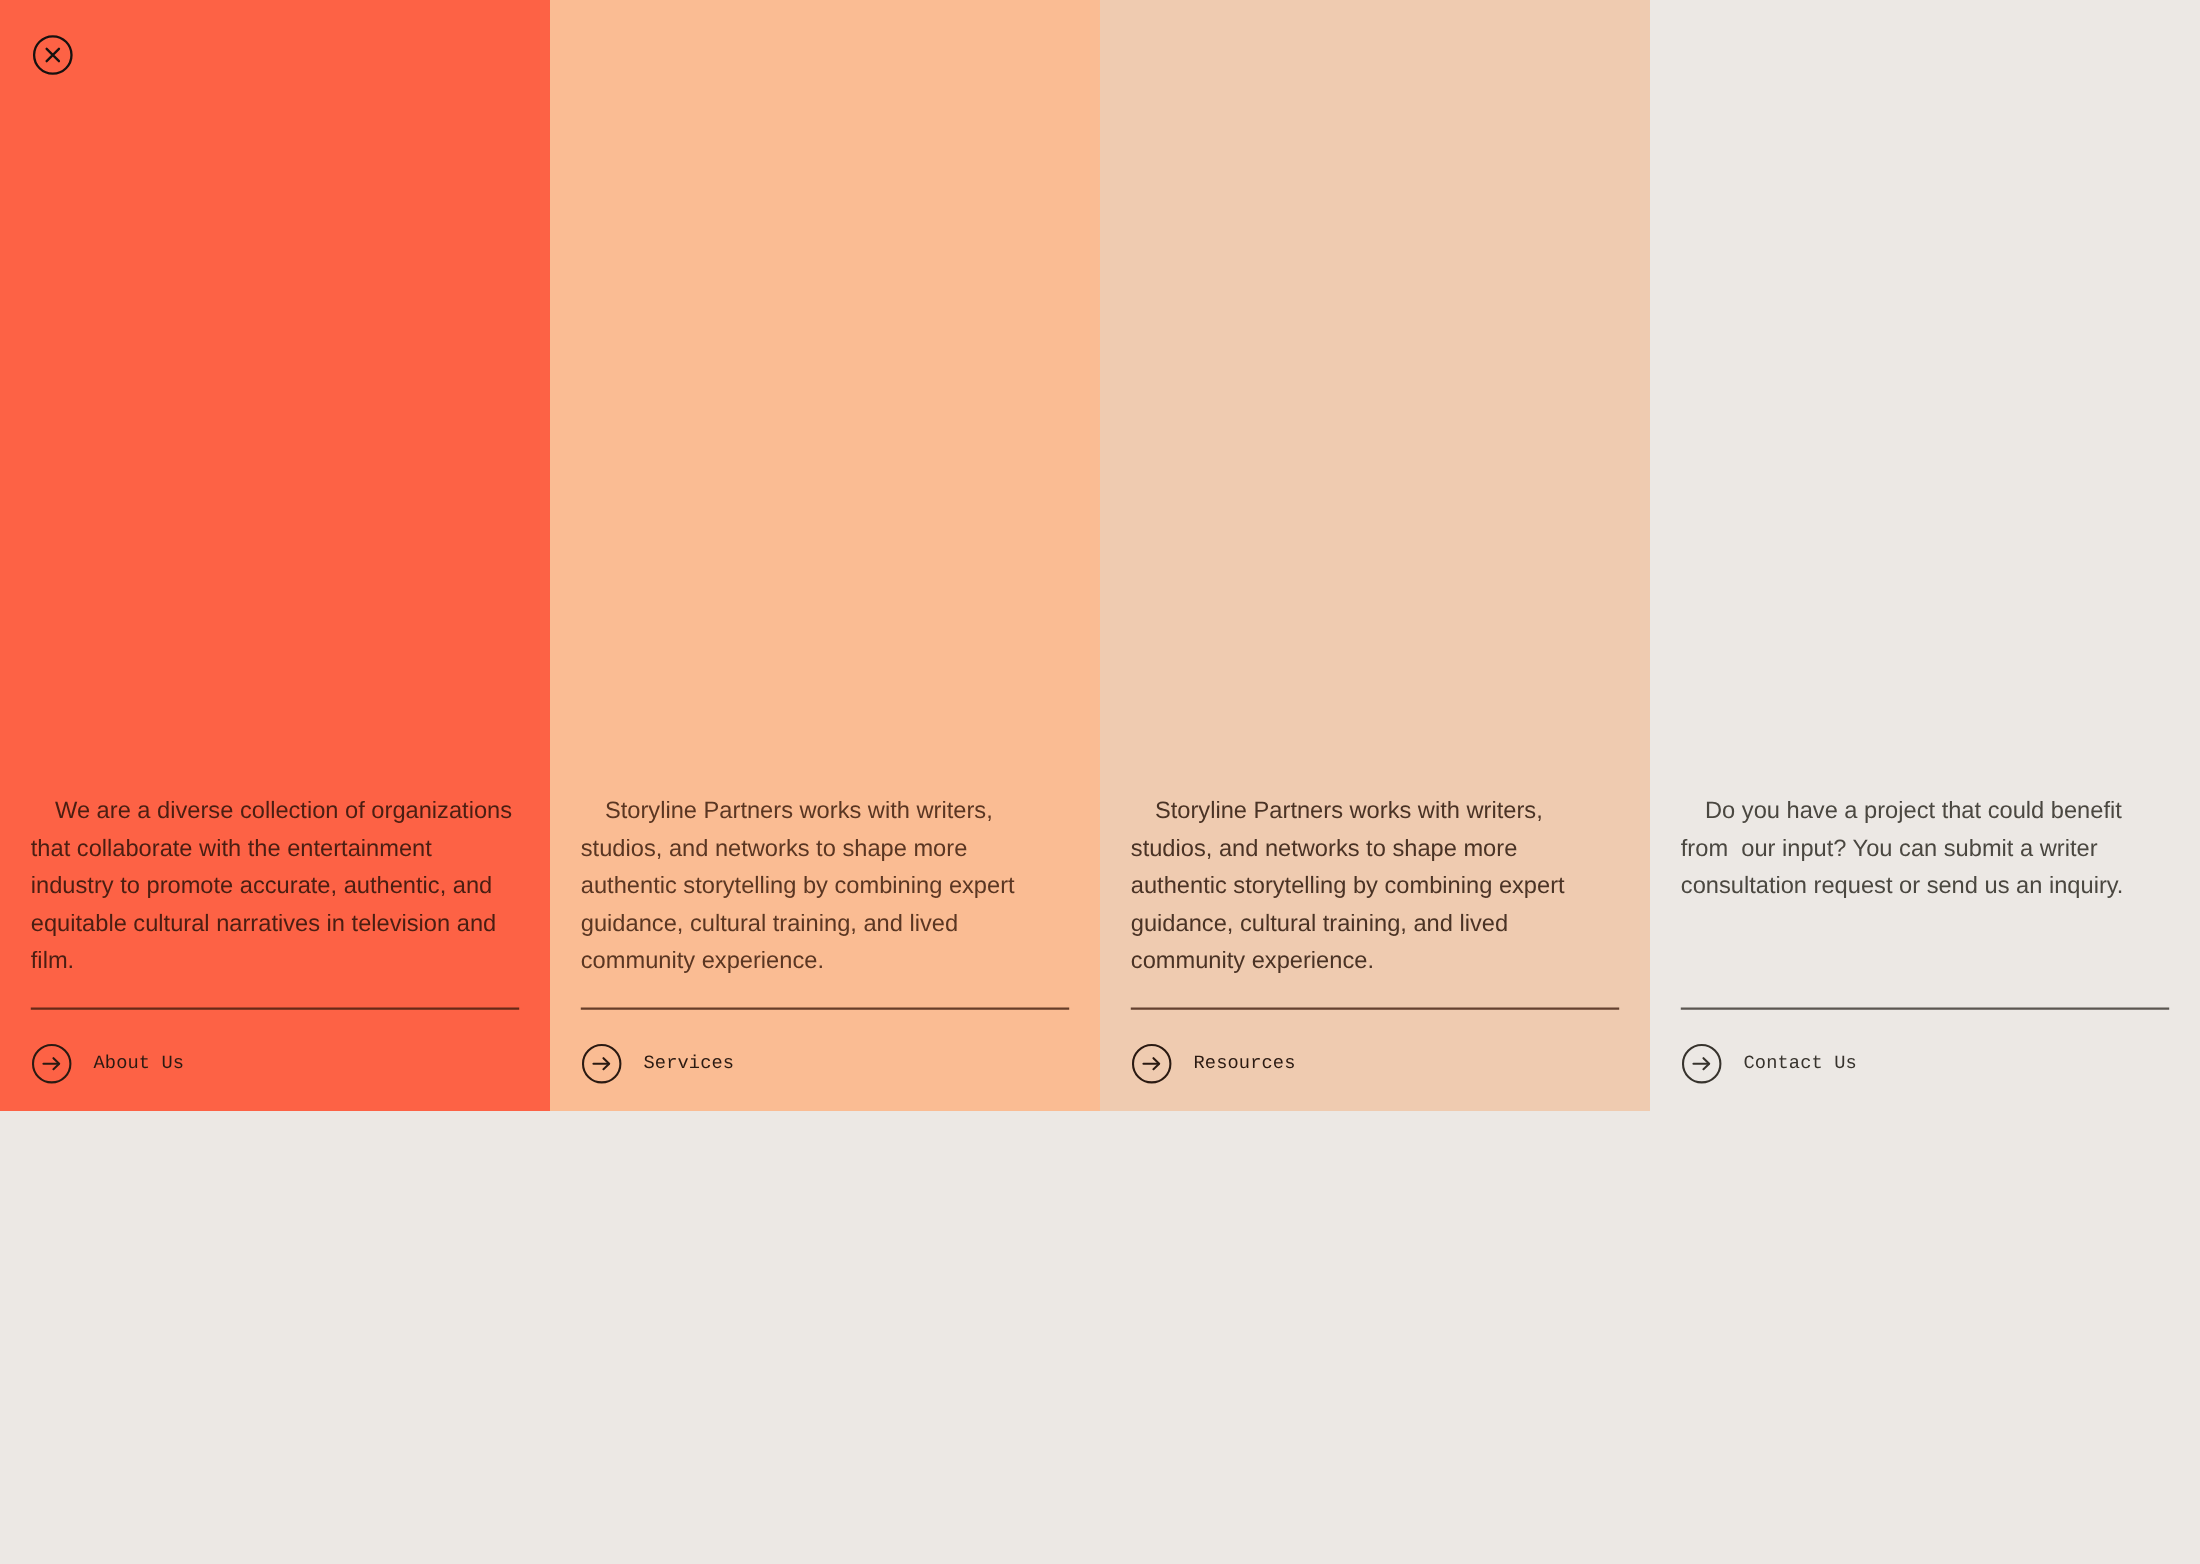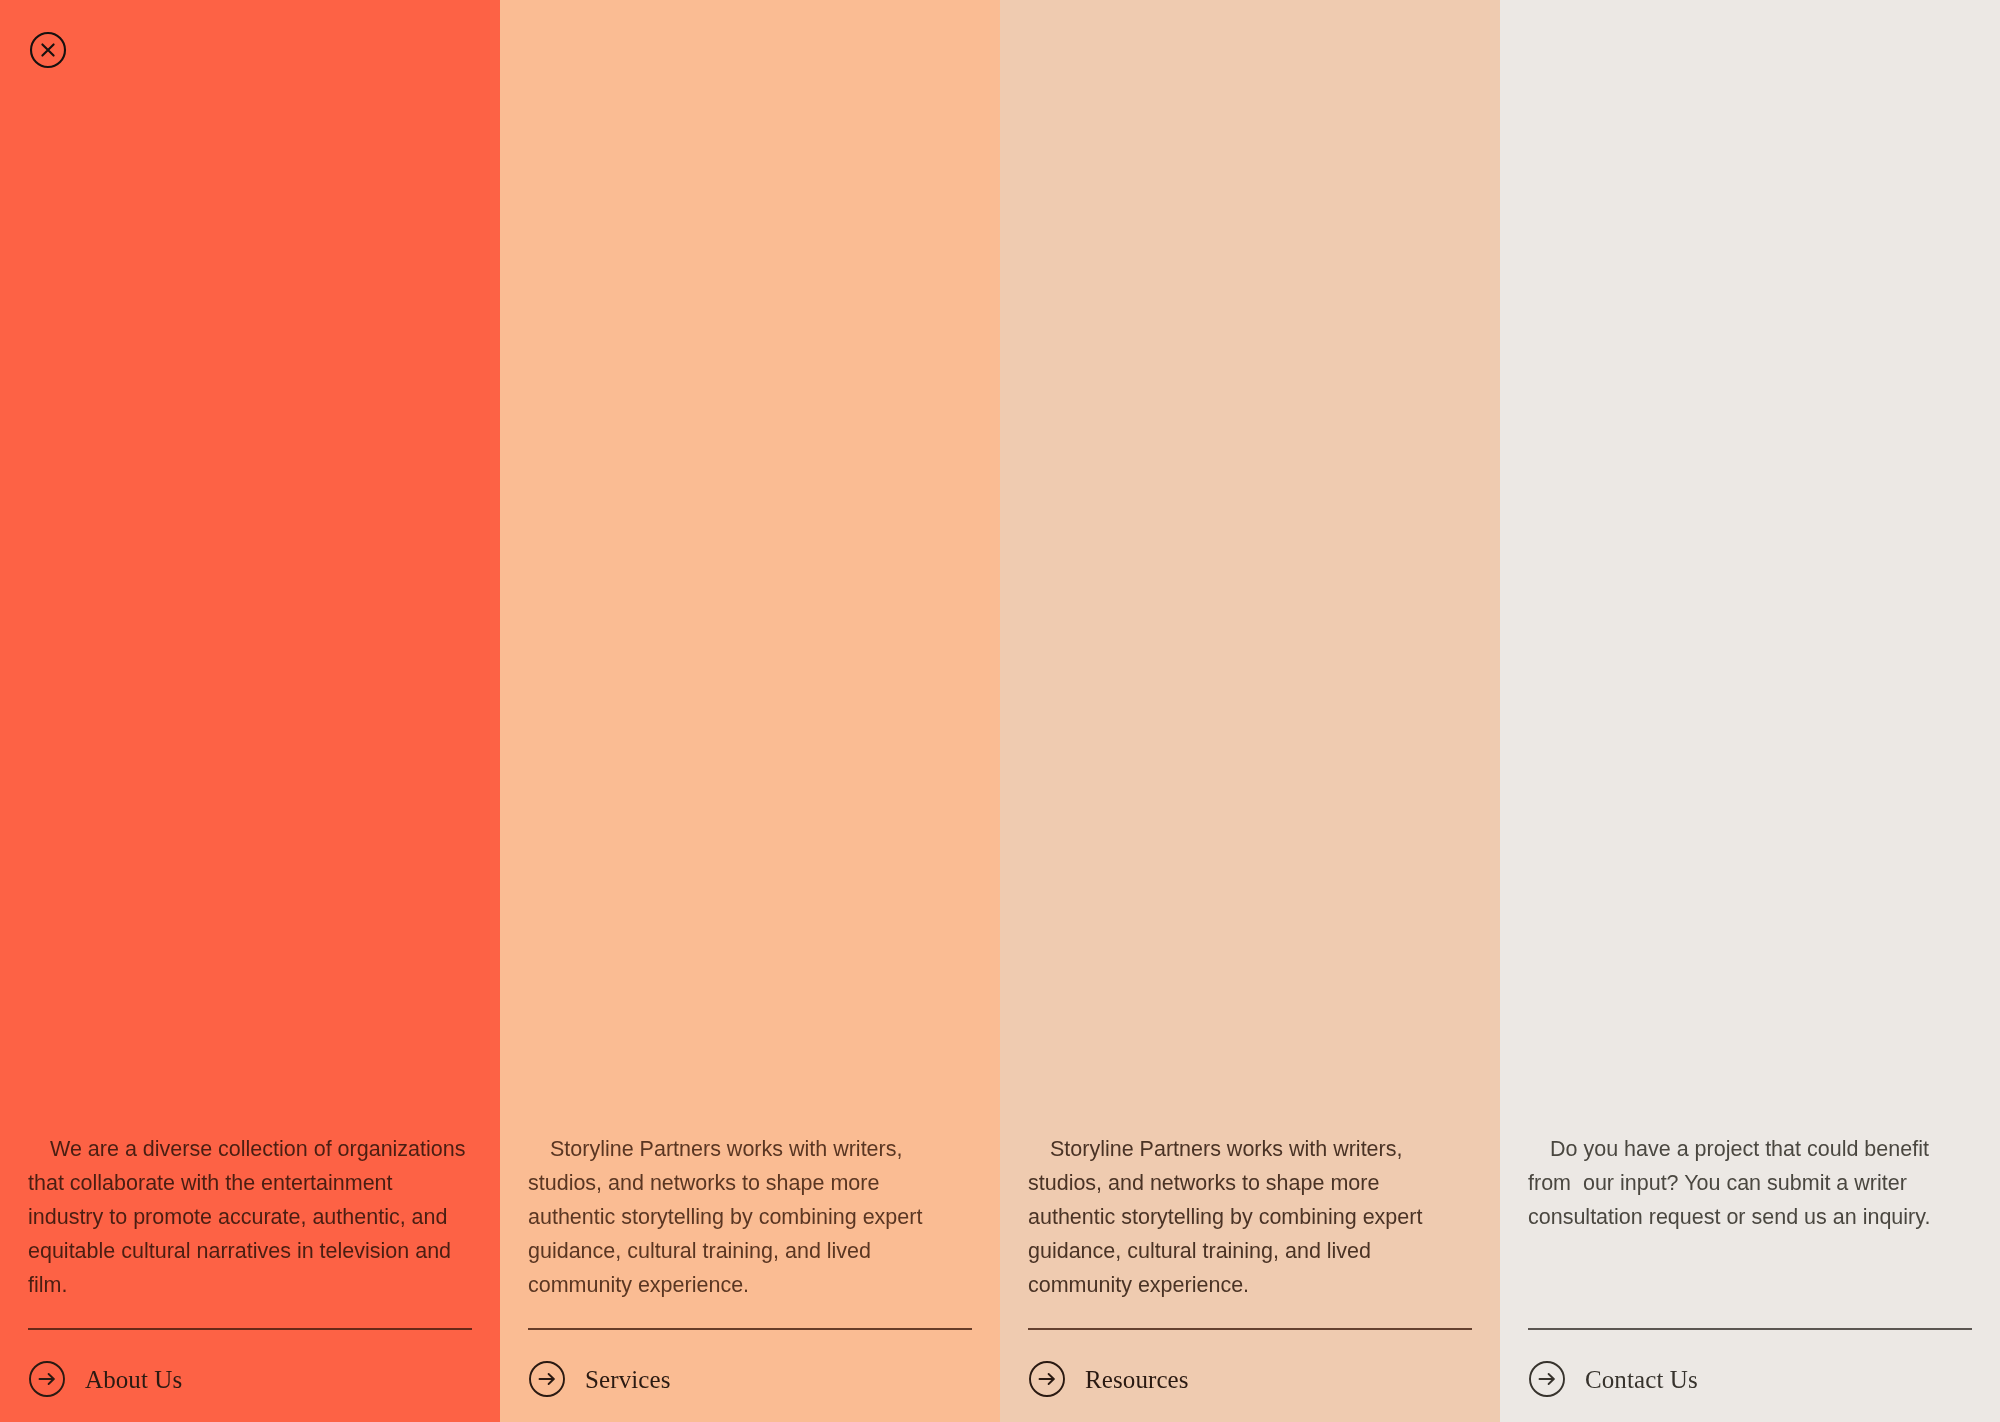--- a/index.html
+++ b/index.html
@@ -16,21 +16,21 @@
   .nav-overlay {
     width: 2000px;
     height: 1422px;
     display: flex;
     flex-direction: row;
     position: relative;
   }
 
   .nav-column {
     width: 500px;
-    height: 1422px;
+    height: 1010px;
     position: relative;
     flex: 0 0 500px;
     overflow: hidden;
   }
 
   .col-about    { background: #FD6245; }
   .col-services { background: #FABC93; }
   .col-resources{ background: #EFCBB0; }
   .col-contact  { background: #ECE8E4; padding-left: 28px; }
 
@@ -113,24 +113,24 @@
     bottom: 24px;
     display: flex;
     align-items: center;
     gap: 19px;
     cursor: pointer;
     text-decoration: none;
   }
   .link-icon { width: 38px; height: 38px; display:block; flex:0 0 38px; }
   .link-icon svg { display:block; width:38px; height:38px; }
   .link-label {
-    font-size: 25px;
+    font-size: 17px;
     line-height: 1;
     color: #2A1A12;
-    font-family: Liberation Serif, serif;
+    font-family: Liberation Mono, monospace;
     letter-spacing: 0.1px;
   }
   .col-contact .link-label { color: #37332D; }
 </style>
 </head>
 <body>
 
 <div class="nav-overlay">
 
   <section class="nav-column col-about" style="background: rgb(253, 98, 69);">

